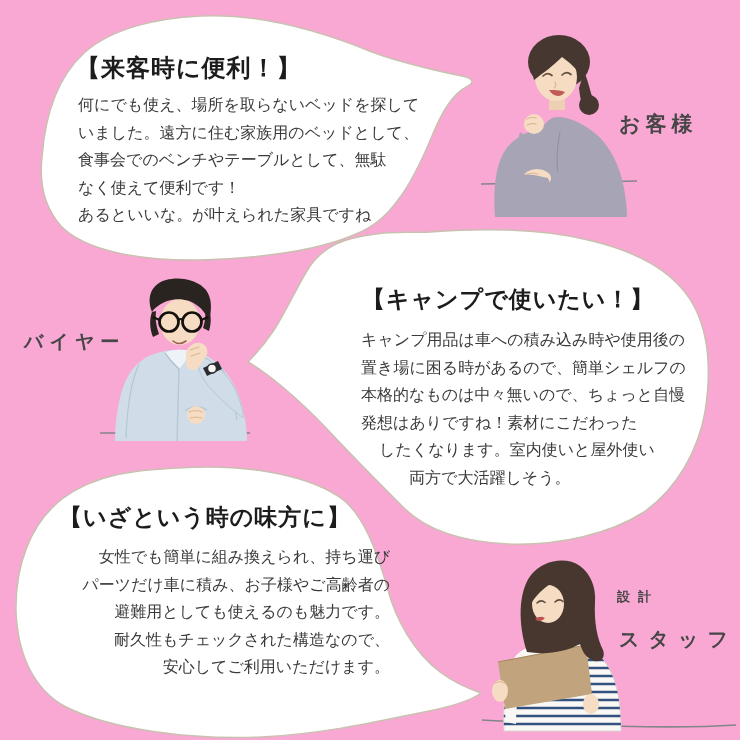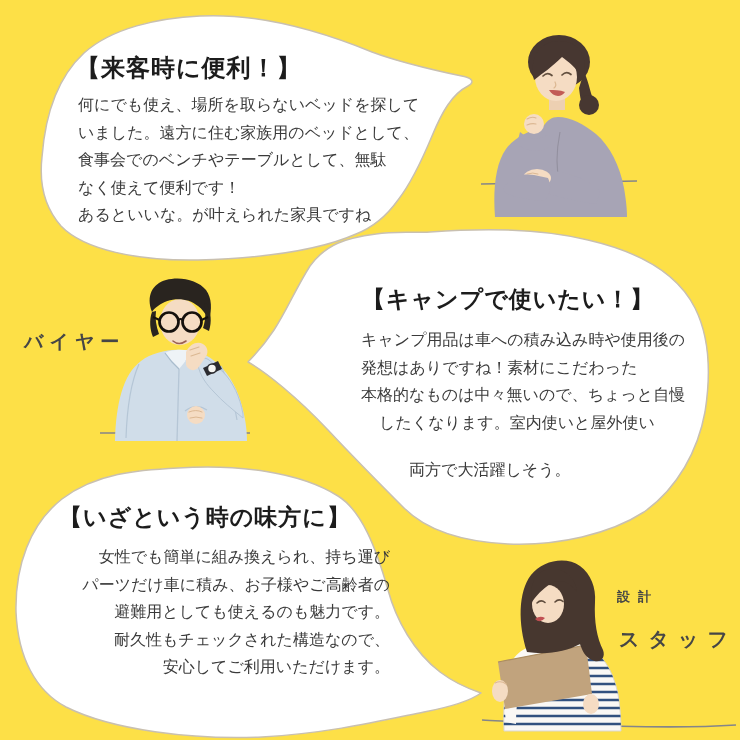--- a/index.html
+++ b/index.html
@@ -1,27 +1,27 @@
 <!DOCTYPE html>
 <html><head>
 <meta charset="utf-8">
 <style>
   html,body{margin:0;padding:0;background:#ffffff;}
   .stage{
-    position:relative;width:740px;height:740px;background:#fde047;overflow:hidden;
+    position:relative;width:740px;height:740px;background:#f9a8d4;overflow:hidden;
     font-family:"Liberation Sans","DejaVu Sans",sans-serif;
   }
   .stage svg.art{position:absolute;left:0;top:0;width:740px;height:740px;}
   .abs{position:absolute;}
   .h{font-weight:bold;color:#1c1c1c;font-size:23px;letter-spacing:1px;white-space:nowrap;}
   .h1{font-size:24px;}
   .body-txt{color:#3a3a3a;font-size:16px;line-height:27.5px;white-space:nowrap;}
   .body-txt .ln{height:27.5px;}
   .ind1{padding-left:18px;}
-  .ind2{padding-left:48px;margin-top:20px;}
+  .ind2{padding-left:48px;}
   .centered{text-align:right;}
   .lab{color:#464646;font-weight:bold;white-space:nowrap;}
   .lab-customer{left:619px;top:110px;font-size:21px;letter-spacing:5px;}
   .lab-buyer{left:24px;top:329px;font-size:19px;letter-spacing:6px;}
   .lab-staff1{left:617px;top:588px;font-size:13px;letter-spacing:8px;}
   .lab-staff2{left:619px;top:626px;font-size:20px;letter-spacing:9px;}
   .blk-h1{left:76px;top:52px;}
   .blk-b1{left:78px;top:91px;}
   .blk-h2{left:362px;top:284px;}
   .blk-b2{left:361px;top:326px;}
@@ -177,32 +177,34 @@
     <div class="ln">何にでも使え、場所を取らないベッドを探して</div>
     <div class="ln">いました。遠方に住む家族用のベッドとして、</div>
     <div class="ln">食事会でのベンチやテーブルとして、無駄</div>
     <div class="ln">なく使えて便利です！</div>
     <div class="ln">あるといいな。が叶えられた家具ですね</div>
   </div>
 
   <div class="abs blk-h2 h">【キャンプで使いたい！】</div>
   <div class="abs blk-b2 body-txt">
     <div class="ln">キャンプ用品は車への積み込み時や使用後の</div>
+    <div class="ln">置き場に困る時があるので、簡単シェルフの</div>
+    <div class="ln">本格的なものは中々無いので、ちょっと自慢</div>
     <div class="ln">発想はありですね！素材にこだわった</div>
-    <div class="ln">本格的なものは中々無いので、ちょっと自慢</div>
     <div class="ln ind1">したくなります。室内使いと屋外使い</div>
     <div class="ln ind2">両方で大活躍しそう。</div>
   </div>
 
   <div class="abs blk-h3 h">【いざという時の味方に】</div>
   <div class="abs blk-b3 body-txt centered">
     <div class="ln">女性でも簡単に組み換えられ、持ち運び</div>
     <div class="ln">パーツだけ車に積み、お子様やご高齢者の</div>
     <div class="ln">避難用としても使えるのも魅力です。</div>
     <div class="ln">耐久性もチェックされた構造なので、</div>
     <div class="ln">安心してご利用いただけます。</div>
   </div>
 
+  <div class="abs lab lab-customer">お客様</div>
   <div class="abs lab lab-buyer">バイヤー</div>
   <div class="abs lab lab-staff1">設計</div>
   <div class="abs lab lab-staff2">スタッフ</div>
 
 </div>
 
 </body></html>

